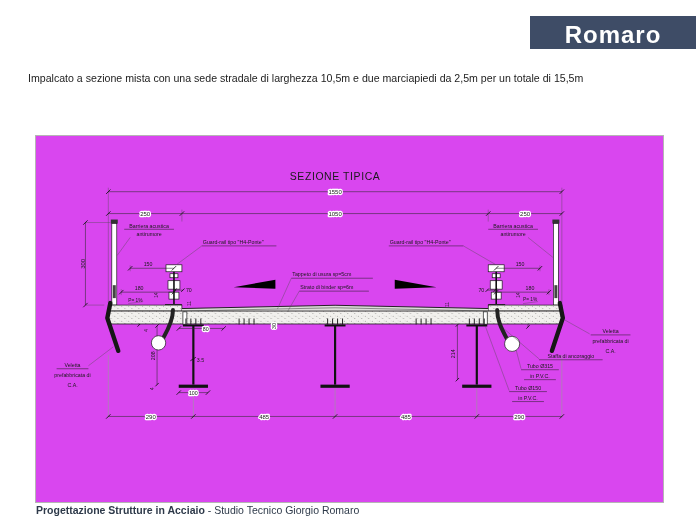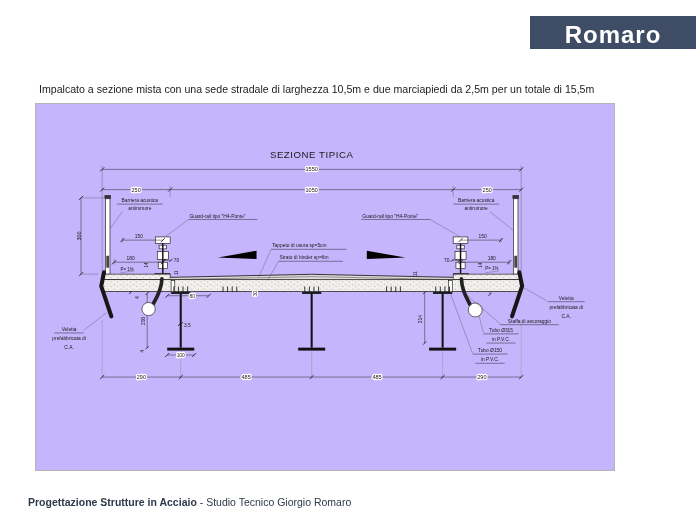--- a/index.html
+++ b/index.html
@@ -1,27 +1,27 @@
 <!DOCTYPE html>
 <html><head>
 <meta charset="utf-8">
 <style>
   html,body{margin:0;padding:0;background:#fff;}
   .slide{position:relative;width:700px;height:525px;background:#fff;overflow:hidden;
          font-family:"Liberation Sans",sans-serif;}
   .title{position:absolute;left:28px;top:36px;margin:0;font-size:17px;font-weight:bold;
          color:#a23911;letter-spacing:.2px;}
-  .subtitle{position:absolute;left:28px;top:72px;margin:11px;font-size:10.6px;color:#1c1c1c;}
+  .subtitle{position:absolute;left:28px;top:72px;margin:0;font-size:10.6px;color:#1c1c1c;}
   .logo{position:absolute;left:530px;top:16px;width:166px;height:33px;background:#3e4c66;
         display:flex;align-items:flex-end;justify-content:center;}
   .logo span{color:#ffffff;font-size:24px;font-weight:bold;letter-spacing:1px;}
-  .drawing-box{position:absolute;left:35px;top:103px;width:580px;height:368px;
-               border:1px solid #b5b5b5;background:#c4b5fd;box-sizing:border-box;}
+  .drawing-box{position:absolute;left:35px;top:135px;width:629px;height:368px;
+               border:1px solid #b5b5b5;background:#d946ef;box-sizing:border-box;}
   .drawing-box svg{display:block;width:100%;height:100%;}
-  .footer{position:absolute;left:28px;top:496px;margin:0;font-size:10.5px;color:#2e3a4a;}
+  .footer{position:absolute;left:28px;top:496px;margin:8px;font-size:10.5px;color:#2e3a4a;}
   .footer .fb{font-weight:bold;}
   
   .dl{stroke:#2a2a2a;stroke-width:.55;fill:none;}
   .xl{stroke:#4d4d4d;stroke-width:.4;fill:none;}
   .ul{stroke:#1a1a1a;stroke-width:.5;fill:none;}
   .gl{stroke:#999;stroke-width:.6;fill:none;}
   .ol{stroke:#1a1a1a;stroke-width:.7;fill:#fff;}
   .tk{stroke:#111;stroke-width:.85;}
   .stud{stroke:#111;stroke-width:.9;}
   .thick{stroke:#161616;stroke-width:4.4;fill:none;stroke-linecap:round;stroke-linejoin:round;}

